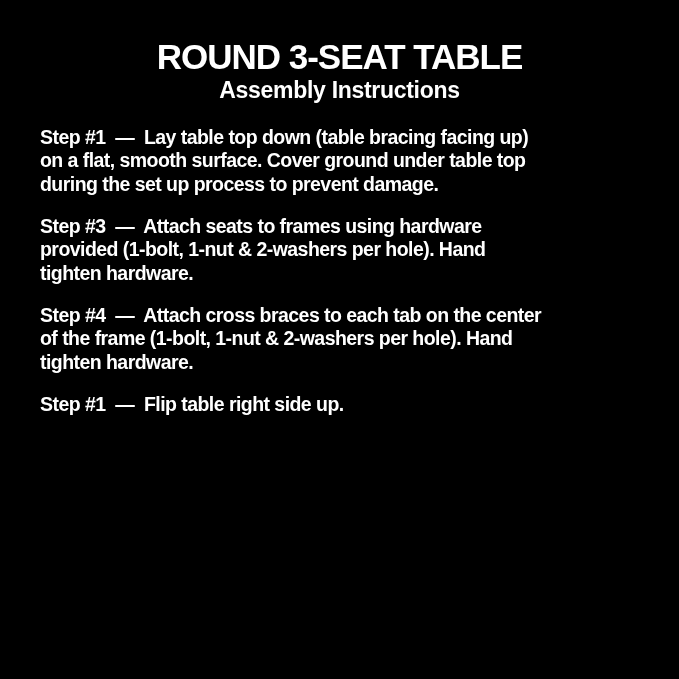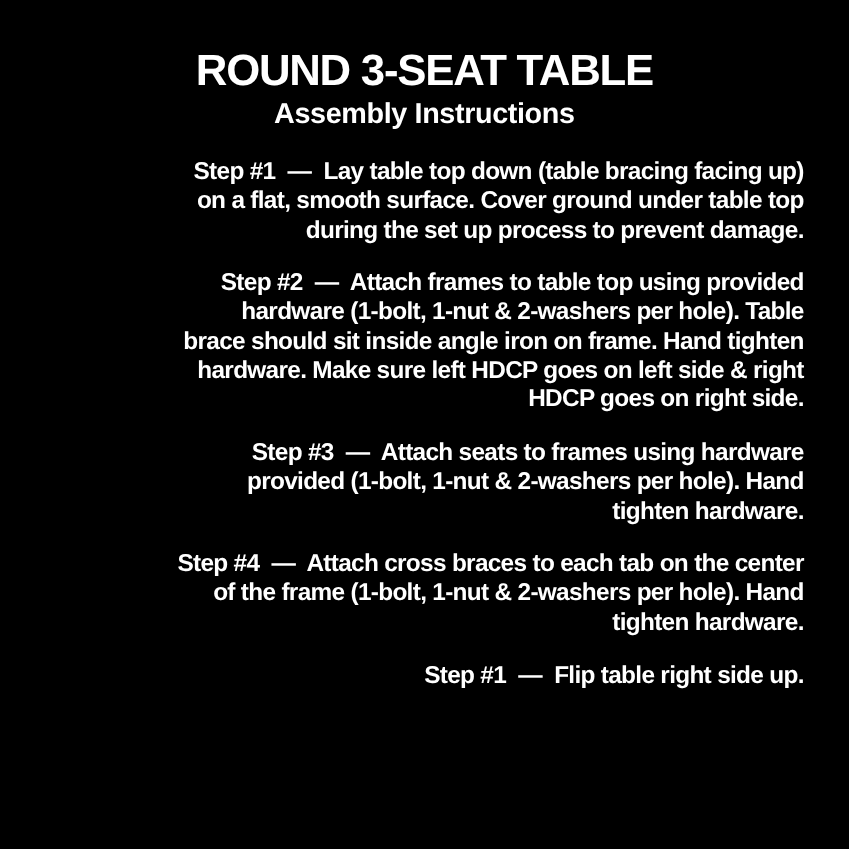--- a/index.html
+++ b/index.html
@@ -47,40 +47,34 @@
     padding: 22px 36px 0 40px;
   }
   .step {
     margin: 0 0 19px 0;
     font-size: 19.5px;
     font-weight: 700;
     letter-spacing: -0.55px;
     line-height: 1.2;
     color: #ffffff;
     white-space: pre-wrap;
-    text-align: right;
   }
 </style>
 </head>
 <body>
 
 <div class="poster">
   <div class="header">
     <h1 class="title">ROUND 3-SEAT TABLE</h1>
     <h2 class="subtitle">Assembly Instructions</h2>
   </div>
   <div class="steps">
     <p class="step">Step #1  —  Lay table top down (table bracing facing up)
 on a flat, smooth surface. Cover ground under table top
 during the set up process to prevent damage.</p>
-    <p class="step">Step #2  —  Attach frames to table top using provided
-hardware (1-bolt, 1-nut &amp; 2-washers per hole). Table
-brace should sit inside angle iron on frame. Hand tighten
-hardware. Make sure left HDCP goes on left side &amp; right
-HDCP goes on right side.</p>
     <p class="step">Step #3  —  Attach seats to frames using hardware
 provided (1-bolt, 1-nut &amp; 2-washers per hole). Hand
 tighten hardware.</p>
     <p class="step">Step #4  —  Attach cross braces to each tab on the center
 of the frame (1-bolt, 1-nut &amp; 2-washers per hole). Hand
 tighten hardware.</p>
     <p class="step">Step #1  —  Flip table right side up.</p>
   </div>
 </div>
 

